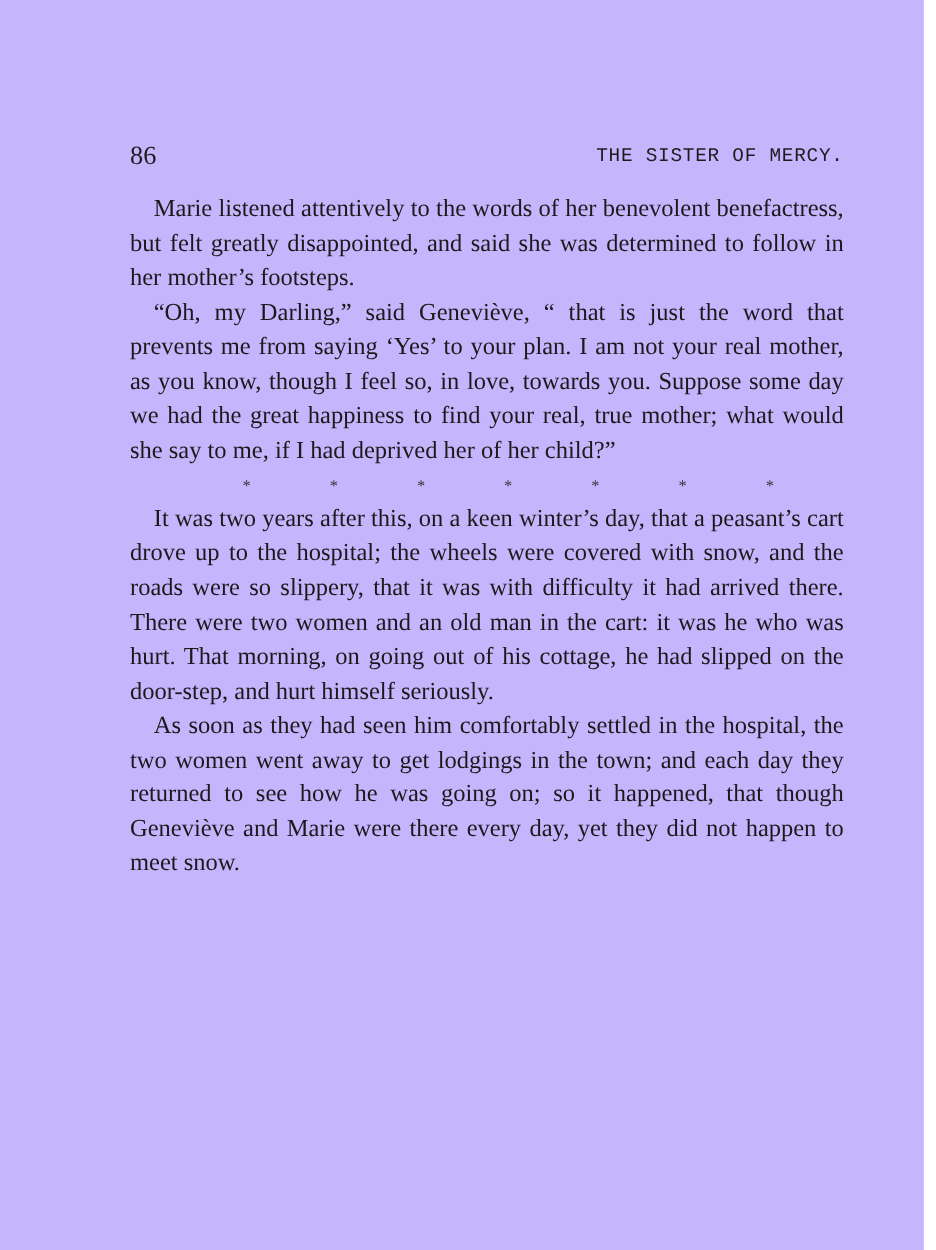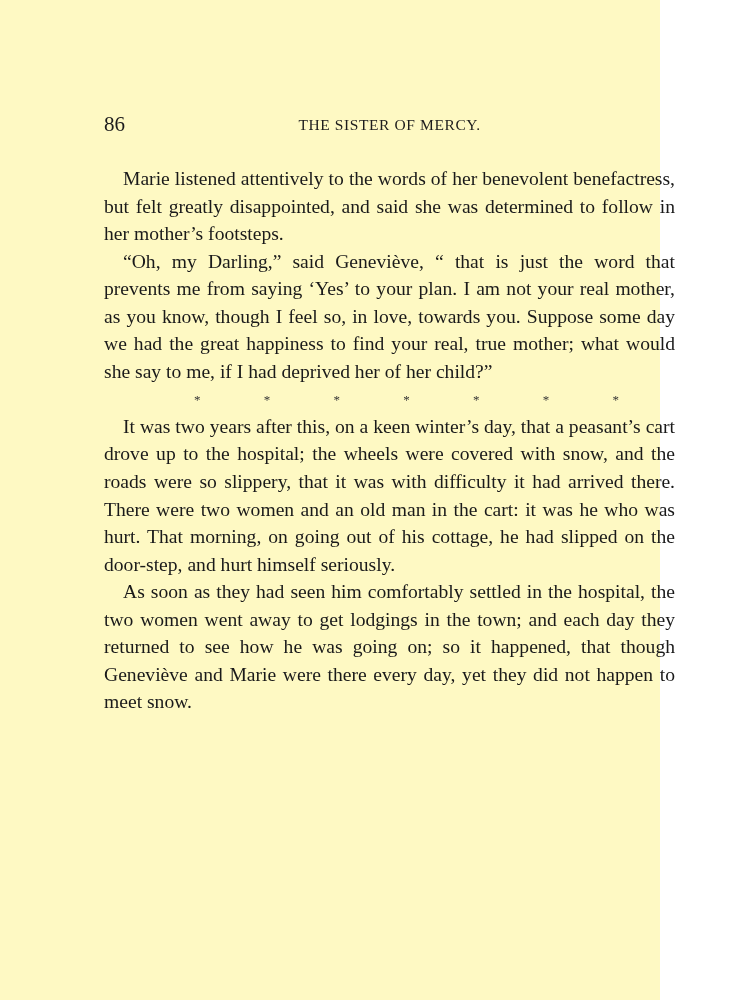--- a/index.html
+++ b/index.html
@@ -1,25 +1,25 @@
 <!DOCTYPE html>
 <html><head>
 <meta charset="utf-8">
 <style>
   html, body { margin: 0; padding: 0; background: #ffffff; }
   body { width: 749px; height: 1000px; position: relative; overflow: hidden; }
-  .page { position: absolute; left: 0; top: 0; width: 660px; height: 1000px; background: #fef9c3; }
+  .page { position: absolute; left: 0; top: 0; width: 739px; height: 1000px; background: #c4b5fd; }
   .header { position: absolute; left: 104px; top: 112px; width: 571px; height: 26px;
             font-family: "Liberation Serif", "DejaVu Serif", serif; color: #1c1c1c; }
   .page-number { position: absolute; left: 0; top: 0; font-size: 21px; }
-  .running-title { position: absolute; left: 0; right: 0; top: 4px; text-align: center;
-                   font-size: 15.5px; letter-spacing: 0.6px; }
+  .running-title { position: absolute; left: 0; right: 0; top: 4px; text-align: right;
+                   font-size: 15.5px; letter-spacing: 0.6px; font-family: Liberation Mono, monospace; }
   .body { position: absolute; left: 104px; top: 154px; width: 571px;
           font-family: "Liberation Serif", "DejaVu Serif", serif; font-size: 19.6px;
-          line-height: 27.55px; color: #1a1a1a; text-align: justify; margin-top: 11px; }
+          line-height: 27.55px; color: #1a1a1a; text-align: justify; }
   .body p { margin: 0; text-indent: 19px; }
   .asterisks { display: flex; justify-content: space-between; padding: 0 56px 0 90px;
                height: 27.55px; line-height: 30px; font-size: 13px; color: #333; }
   .asterisks span { display: inline-block; }
 </style>
 </head>
 <body>
 
 <div class="page">
   <div class="header">

